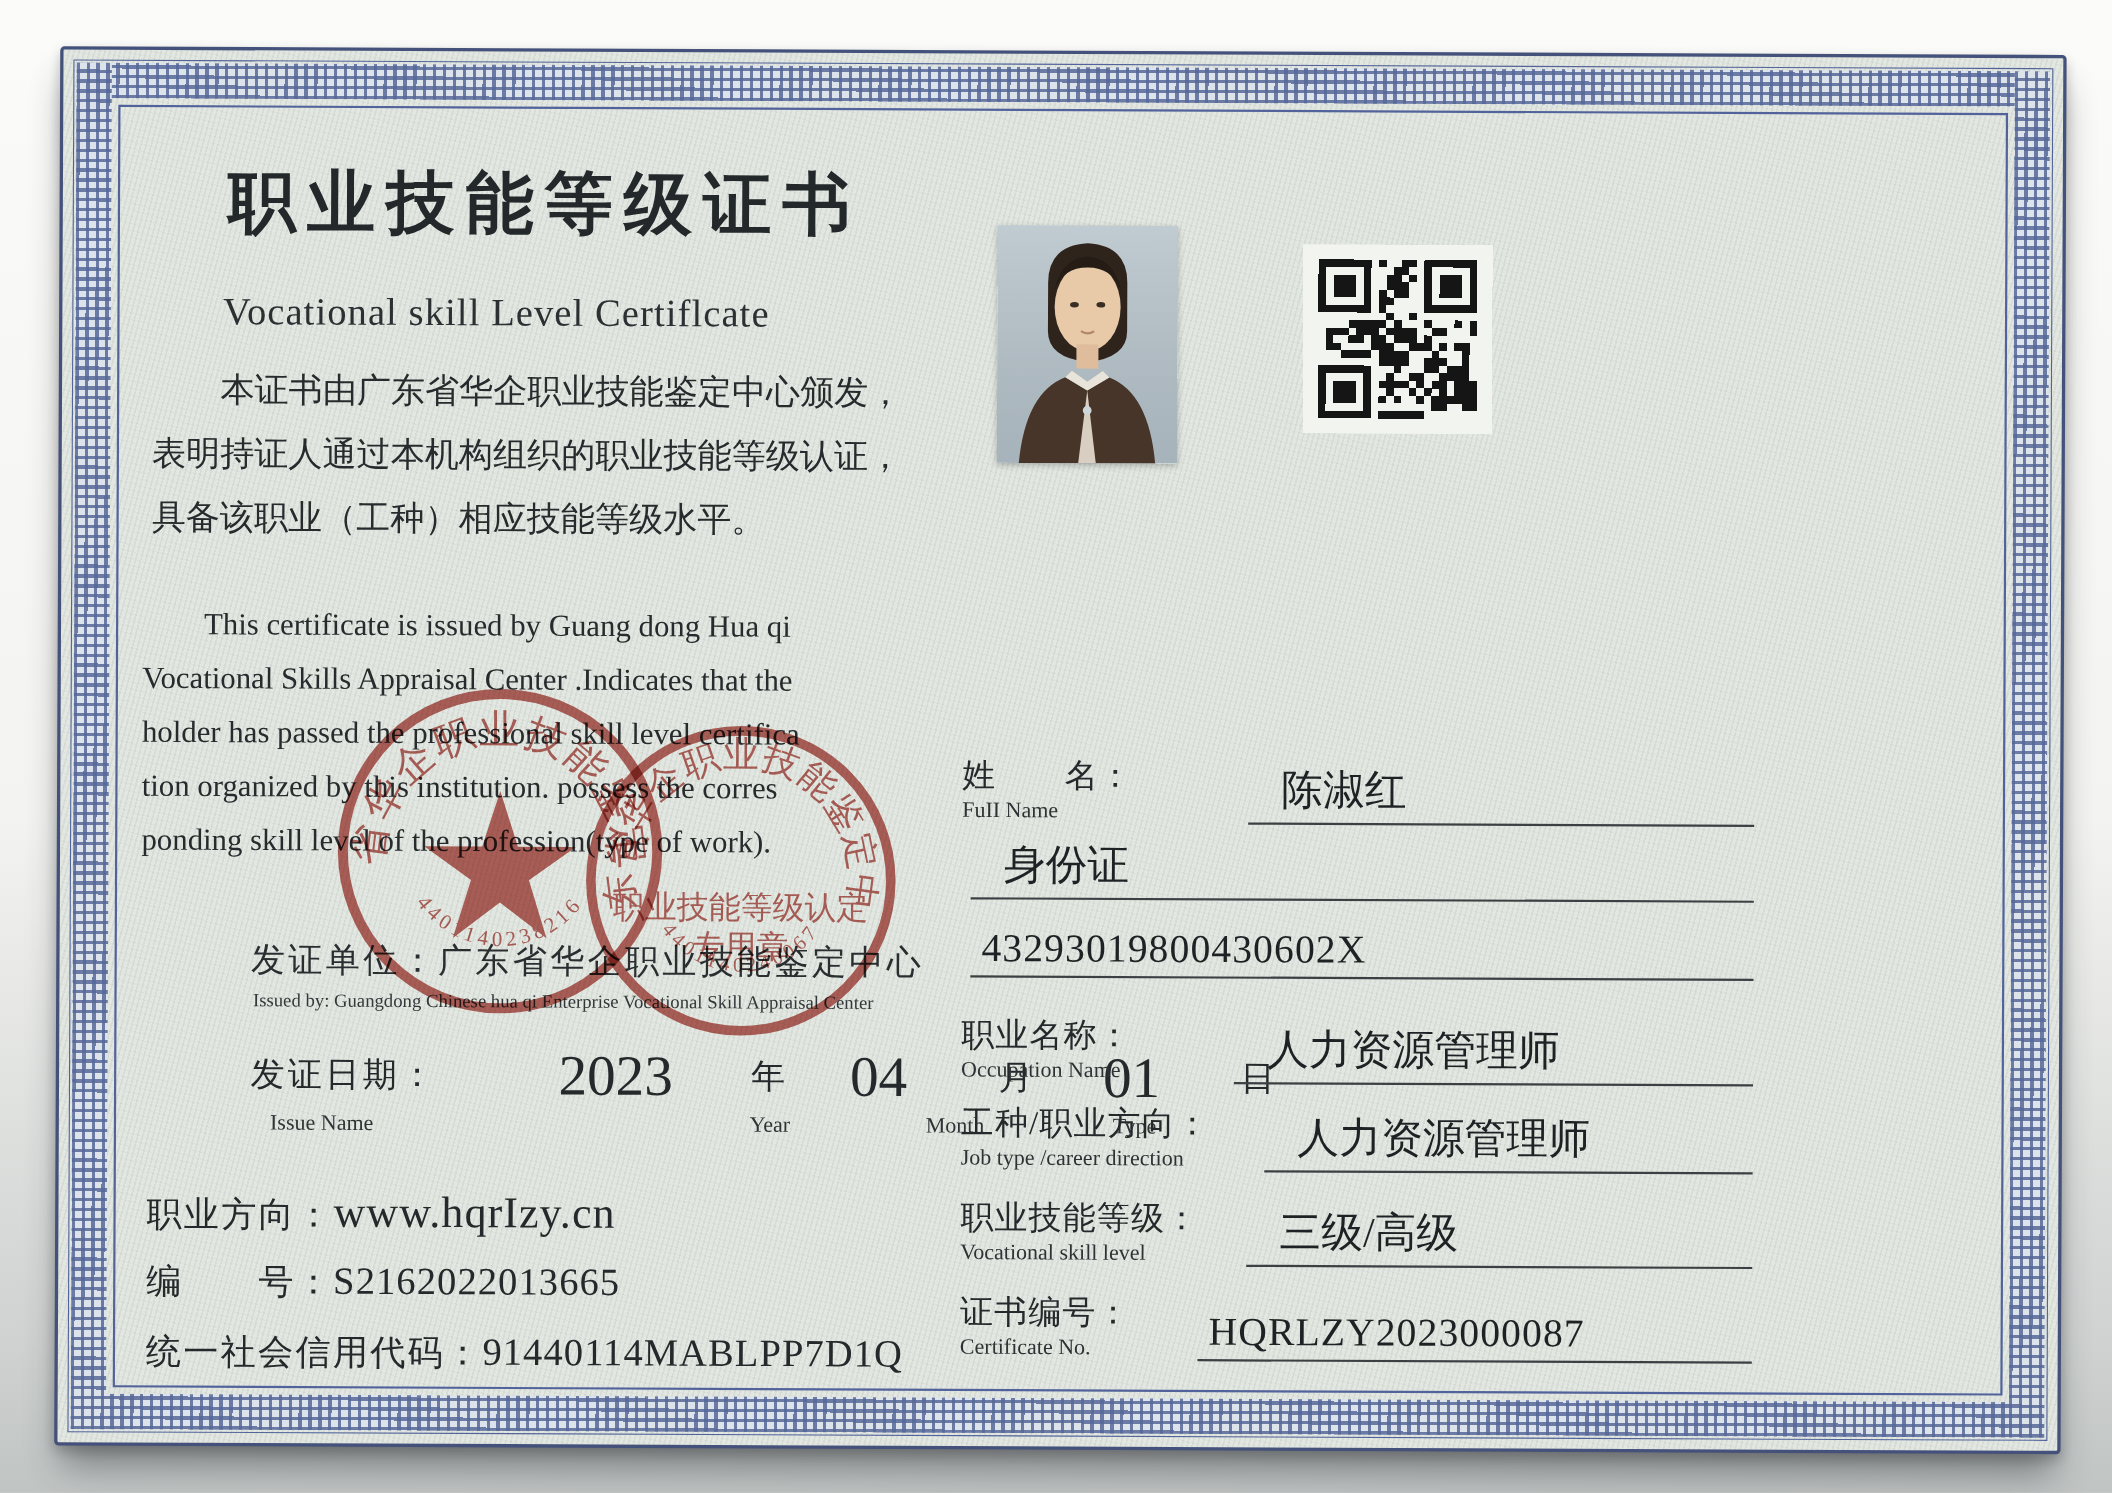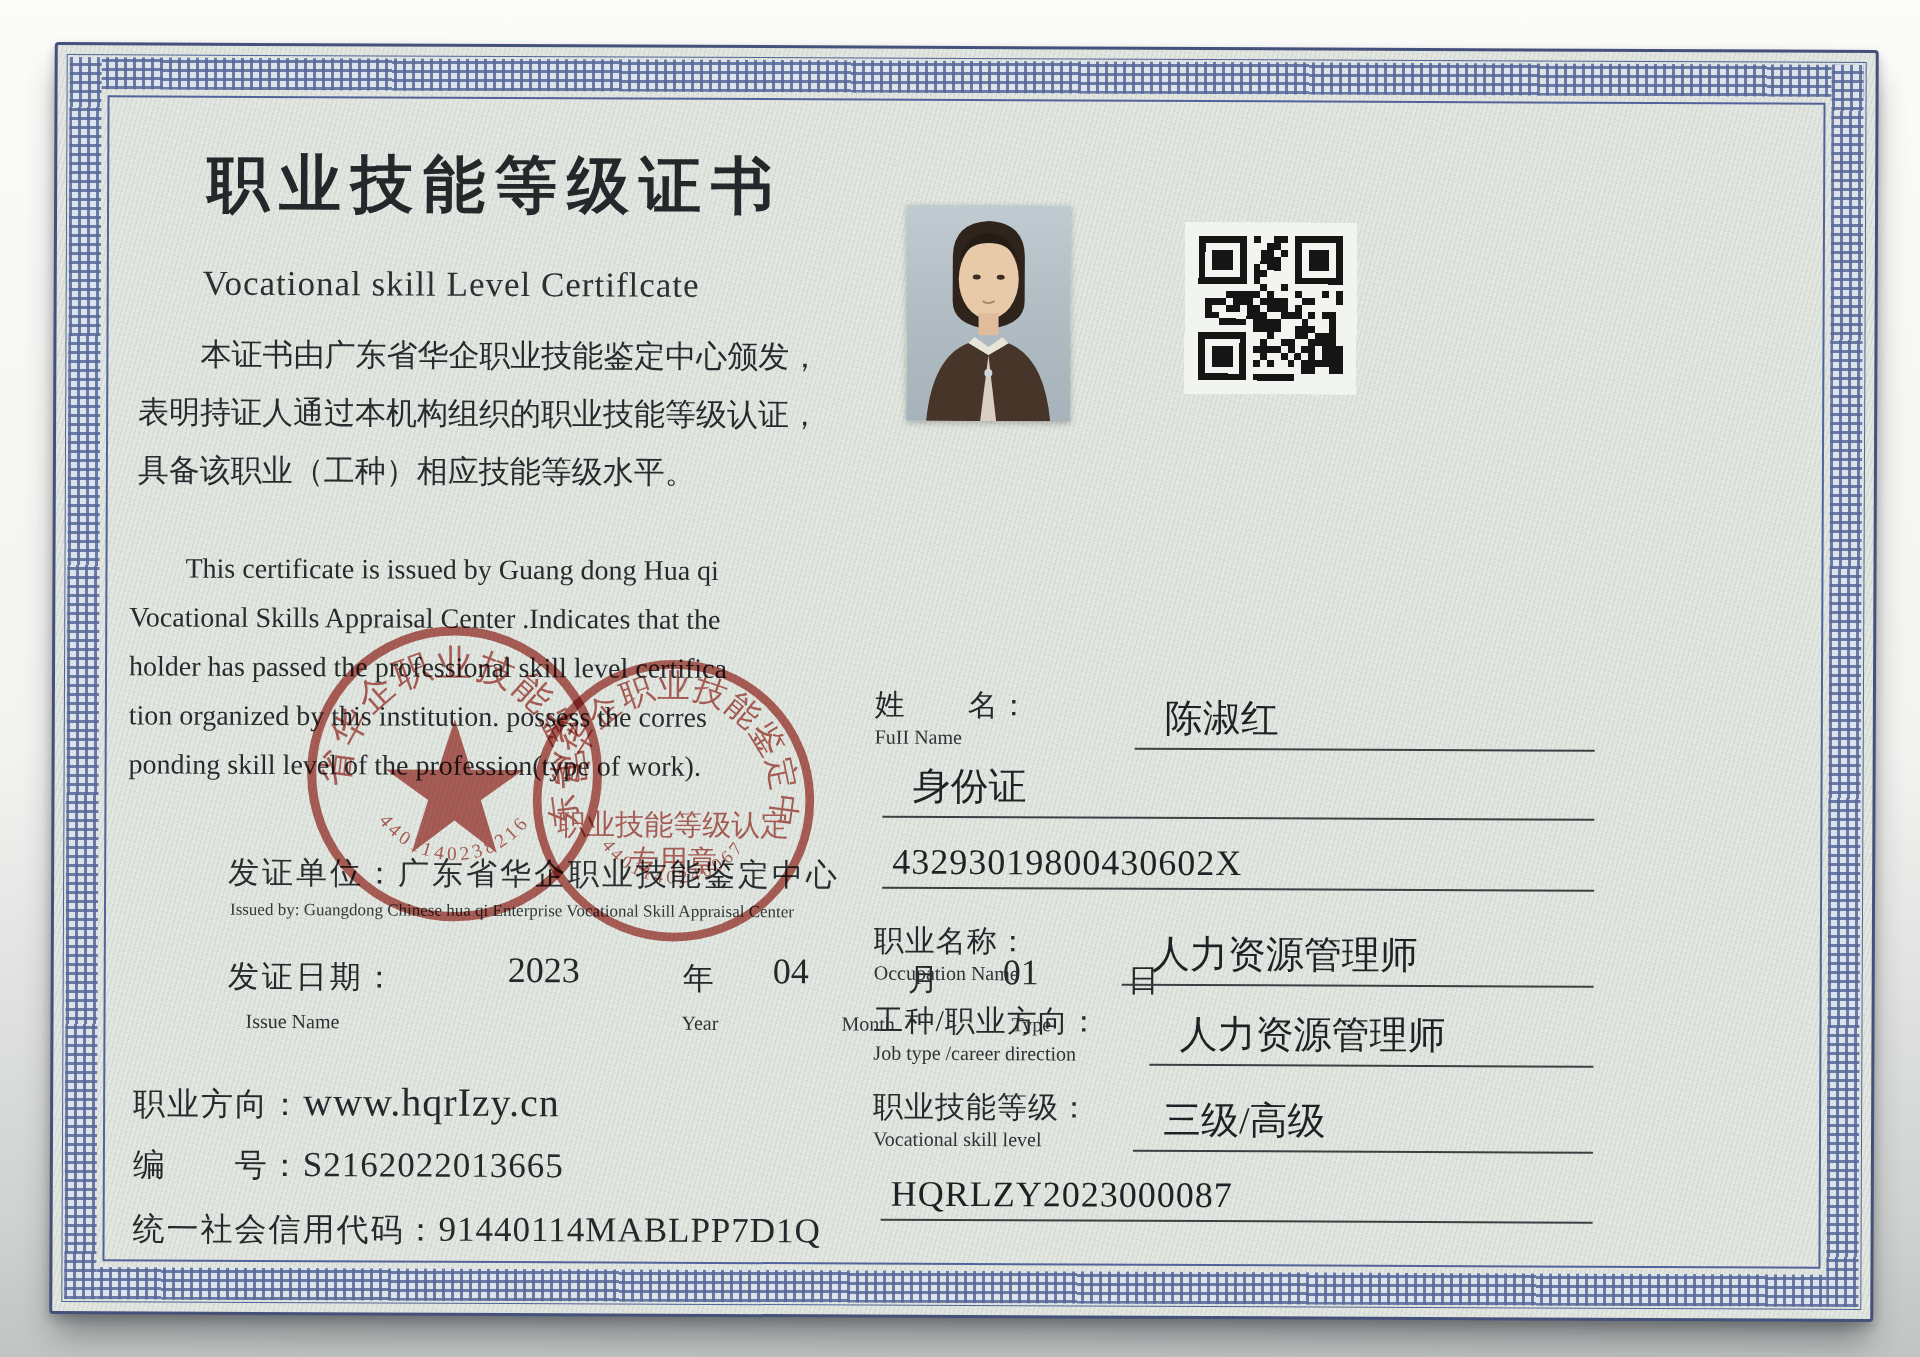--- a/index.html
+++ b/index.html
@@ -31,21 +31,21 @@
   .para-zh .ln:first-child{text-indent:2em;}
   .para-en{position:absolute;left:74px;top:498px;width:740px;font-size:28px;line-height:49px;color:#272b2d;}
   .para-en .ln:first-child{text-indent:2em;}
 
   .issuer-zh{position:absolute;left:174px;top:806px;font-size:31px;letter-spacing:3px;color:#2a2e30;}
   .issuer-en{position:absolute;left:176px;top:854px;font-size:17px;color:#33383a;}
 
   .date-row{position:absolute;left:174px;top:902px;height:60px;}
   .date-row span{position:absolute;white-space:nowrap;}
   .dz{font-size:31px;letter-spacing:3px;top:8px;}
-  .dnum{font-size:36px;top:0;}
+  .dnum{font-size:52px;top:0;}
   .dunit{font-size:31px;top:8px;}
   .dsub{position:absolute;font-size:20px;color:#2e3335;}
 
   .footer-line{position:absolute;white-space:nowrap;}
   .f-lab{font-size:32px;letter-spacing:2px;}
   .f-val{font-size:40px;letter-spacing:1px;}
   .f-val.small{font-size:35px;}
 
   .photo{position:absolute;left:850px;top:156px;width:164px;height:216px;
     box-shadow:0 2px 6px rgba(0,0,0,.25);}
@@ -309,20 +309,24 @@
     <div class="fvalue">人力资源管理师</div>
   </div>
   <div class="field" style="top:1038px">
     <div class="flabel" style="width:252px">
       <span class="zh">职业技能等级：</span>
       <span class="en">Vocational skill level</span>
     </div>
     <div class="fvalue">三级/高级</div>
   </div>
   <div class="field" style="top:1124px">
+    <div class="flabel" style="width:208px">
+      <span class="zh">证书编号：</span>
+      <span class="en">Certificate No.</span>
+    </div>
     <div class="fvalue num">HQRLZY2023000087</div>
   </div>
 
   <svg class="stamp" style="left:248px;top:575px;width:304px;height:304px" viewBox="0 0 300 300">
     <defs>
       <path id="arcLT" d="M 45,158 A 105,105 0 1 1 255,158"></path>
       <path id="arcLB" d="M 62,170 A 92,92 0 0 0 238,170"></path>
     </defs>
     <circle cx="150" cy="150" r="141" fill="none" stroke="#a93b33" stroke-width="9"></circle>
     <path d="M150 96 L166 146 L218 146 L176 176 L192 228 L150 196 L108 228 L124 176 L82 146 L134 146 Z" fill="#a93b33"></path>

